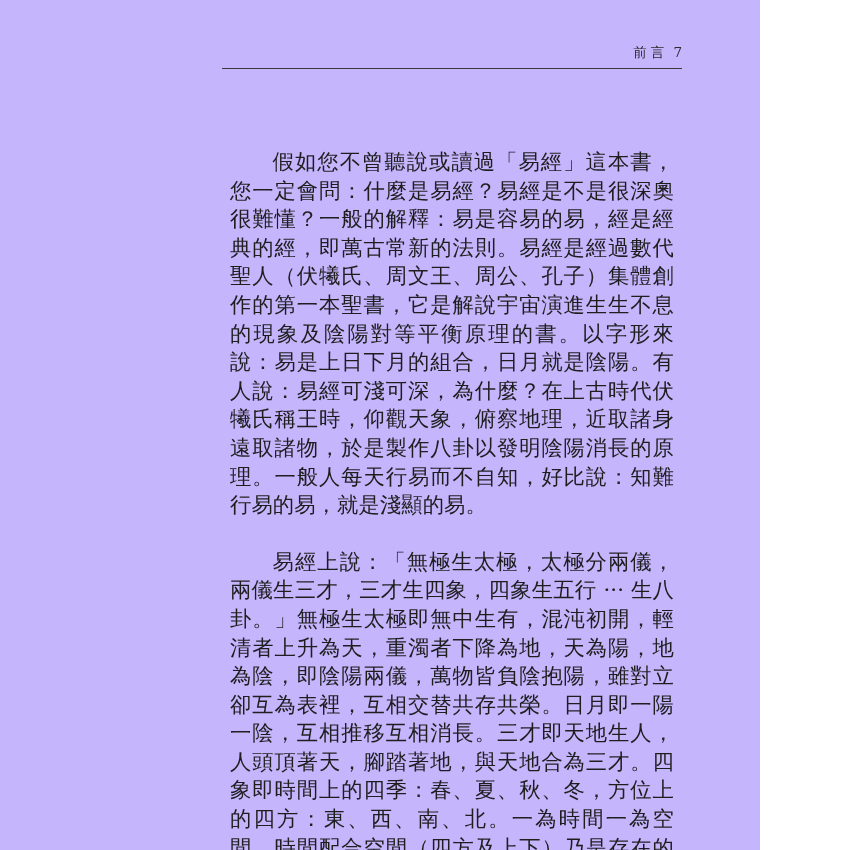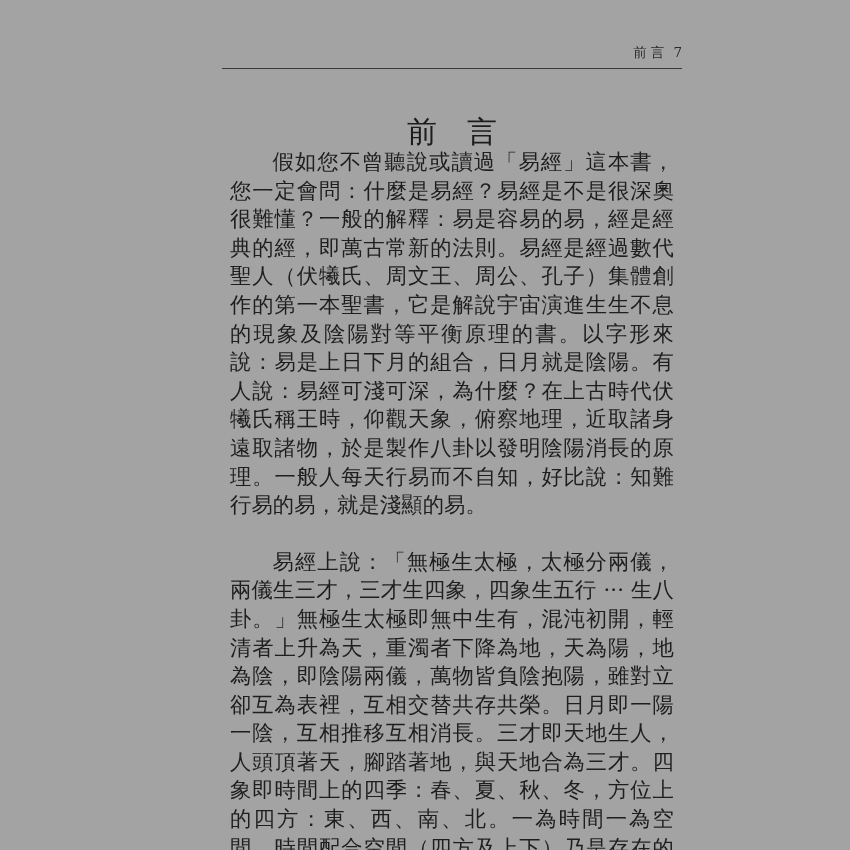--- a/index.html
+++ b/index.html
@@ -4,23 +4,23 @@
 <title>前言</title>
 <style>
   html, body {
     margin: 0;
     padding: 0;
     background: #ffffff;
   }
 
   .page {
     position: relative;
-    width: 850px;
+    width: 760px;
     height: 850px;
-    background: #a3a3a3;
+    background: #c4b5fd;
     overflow: hidden;
     font-family: "DejaVu Serif", "Liberation Serif", serif;
     -webkit-font-smoothing: antialiased;
   }
 
   
   .running-head {
     position: absolute;
     left: 222px;
     top: 44px;
@@ -93,20 +93,19 @@
 <body>
 
 <div class="page">
 
   <div class="running-head">
     <span class="rh-label">前言</span><span class="rh-page">7</span>
   </div>
 
   <div class="head-rule"></div>
 
-  <h1 class="doc-title">前 言</h1>
 
   <div class="body-col">
     <p class="para">假如您不曾聽說或讀過「易經」這本書，您一定會問：什麼是易經？易經是不是很深奧很難懂？一般的解釋：易是容易的易，經是經典的經，即萬古常新的法則。易經是經過數代聖人（伏犧氏、周文王、周公、孔子）集體創作的第一本聖書，它是解說宇宙演進生生不息的現象及陰陽對等平衡原理的書。以字形來說：易是上日下月的組合，日月就是陰陽。有人說：易經可淺可深，為什麼？在上古時代伏犧氏稱王時，仰觀天象，俯察地理，近取諸身遠取諸物，於是製作八卦以發明陰陽消長的原理。一般人每天行易而不自知，好比說：知難行易的易，就是淺顯的易。</p>
     <p class="para">易經上說：「無極生太極，太極分兩儀，兩儀生三才，三才生四象，四象生五行 ··· 生八卦。」無極生太極即無中生有，混沌初開，輕清者上升為天，重濁者下降為地，天為陽，地為陰，即陰陽兩儀，萬物皆負陰抱陽，雖對立卻互為表裡，互相交替共存共榮。日月即一陽一陰，互相推移互相消長。三才即天地生人，人頭頂著天，腳踏著地，與天地合為三才。四象即時間上的四季：春、夏、秋、冬，方位上的四方：東、西、南、北。一為時間一為空間，時間配合空間（四方及上下）乃是存在的現象。五行即金、水、木、火、土五種自然元素，五行因生剋制化的作用，</p>
   </div>
 
 </div>
 
 </body></html>

